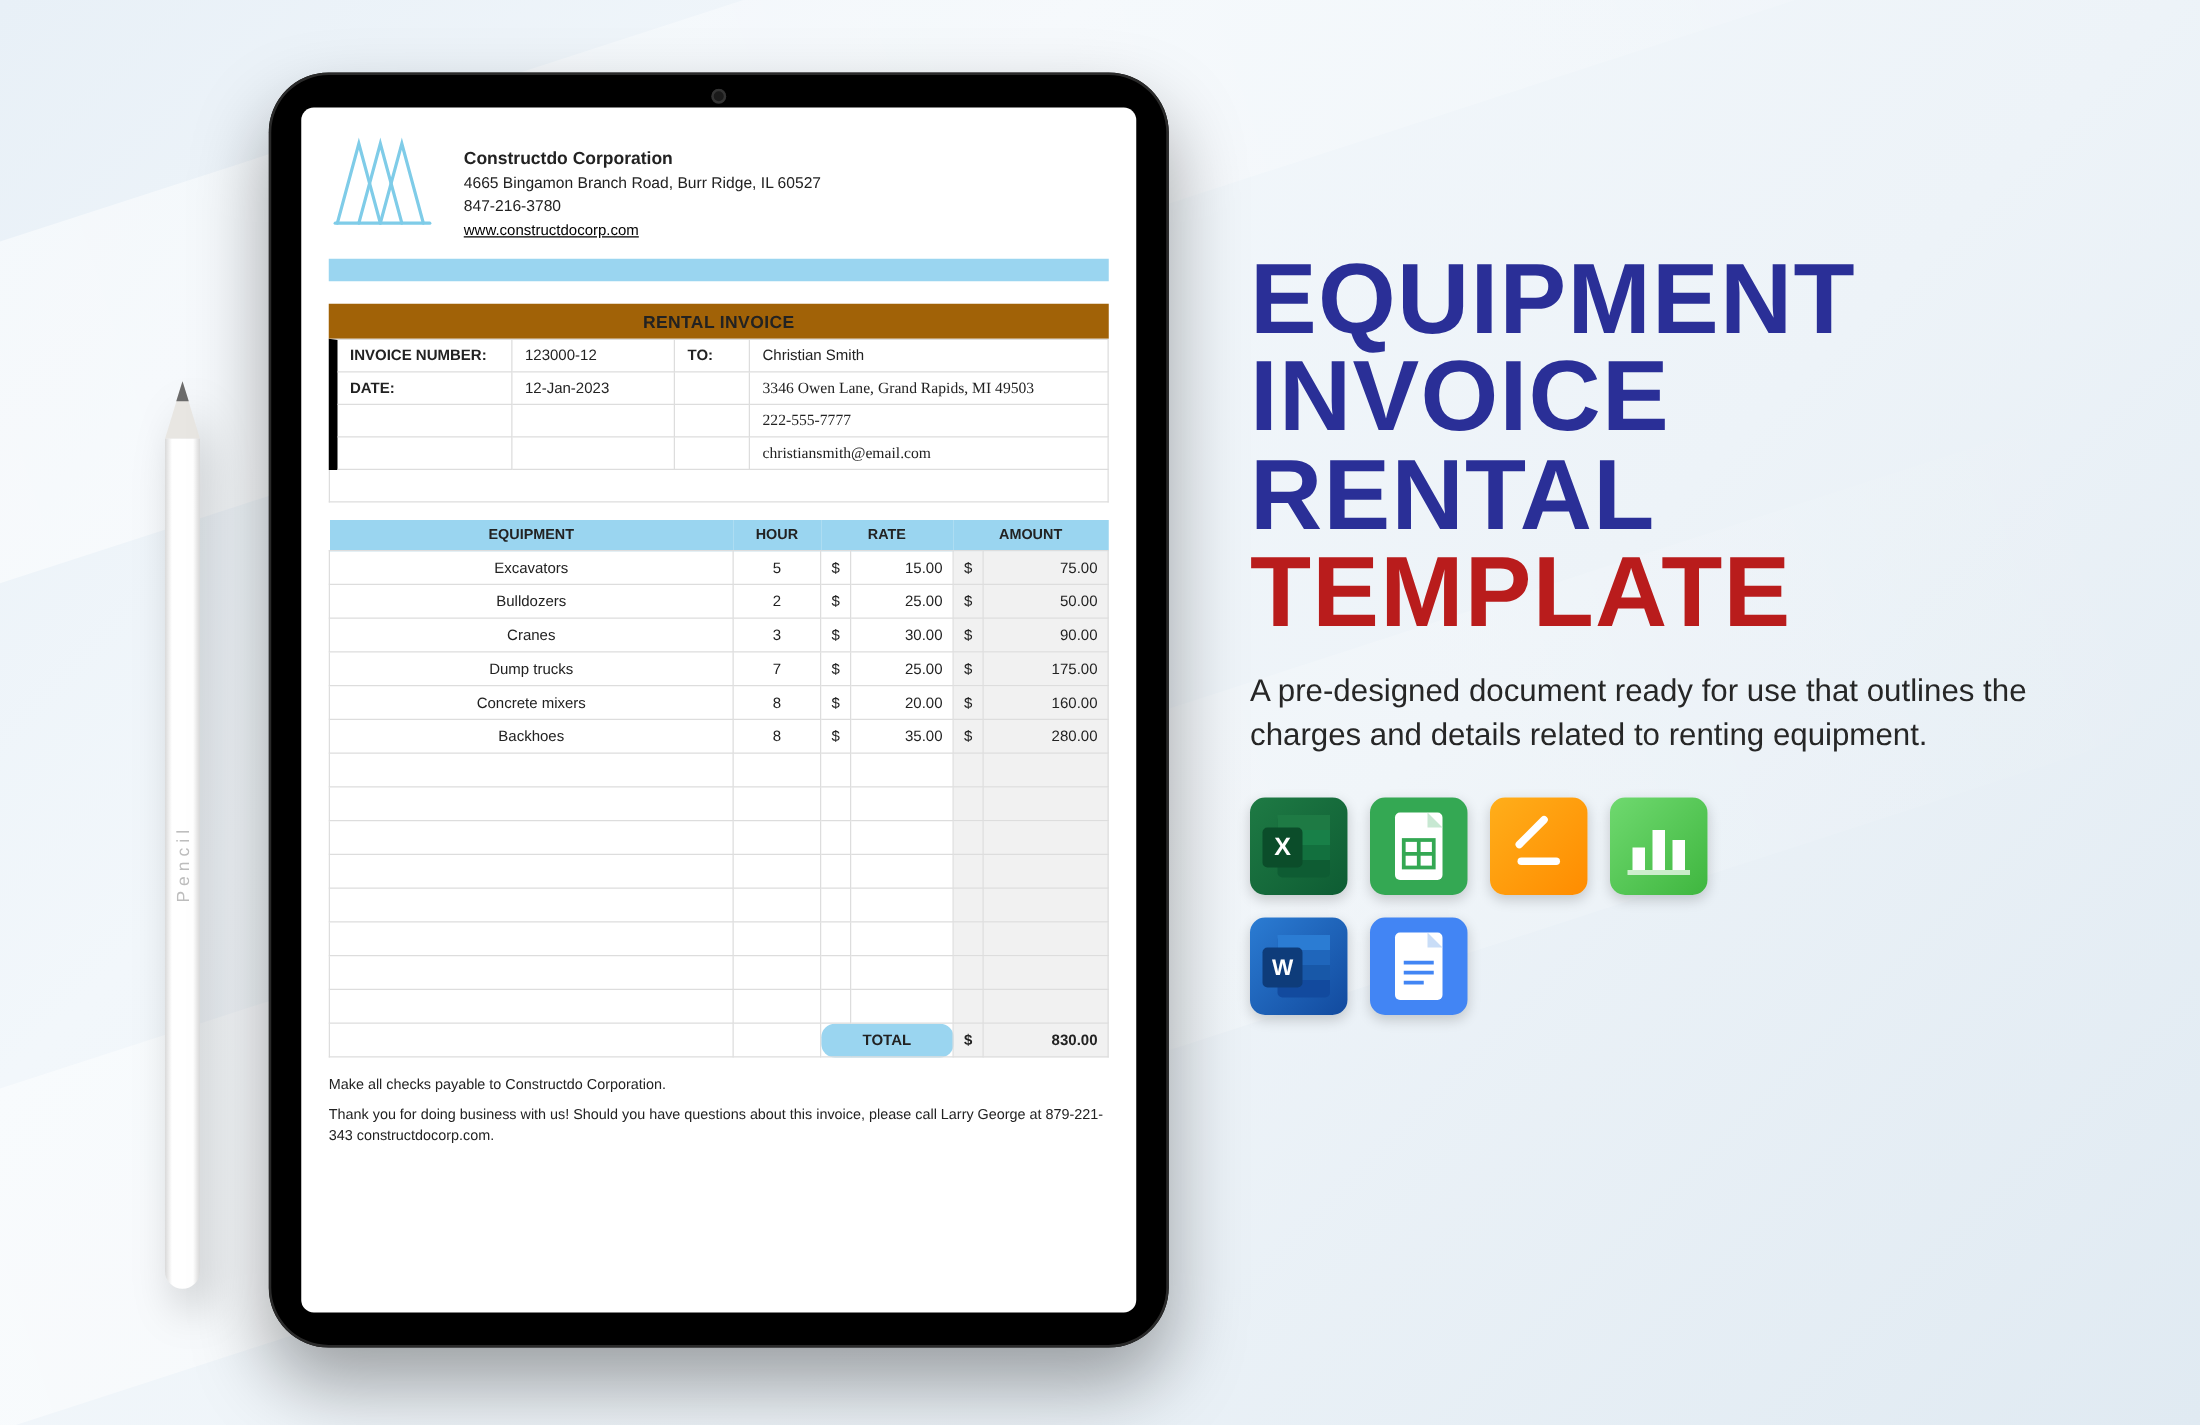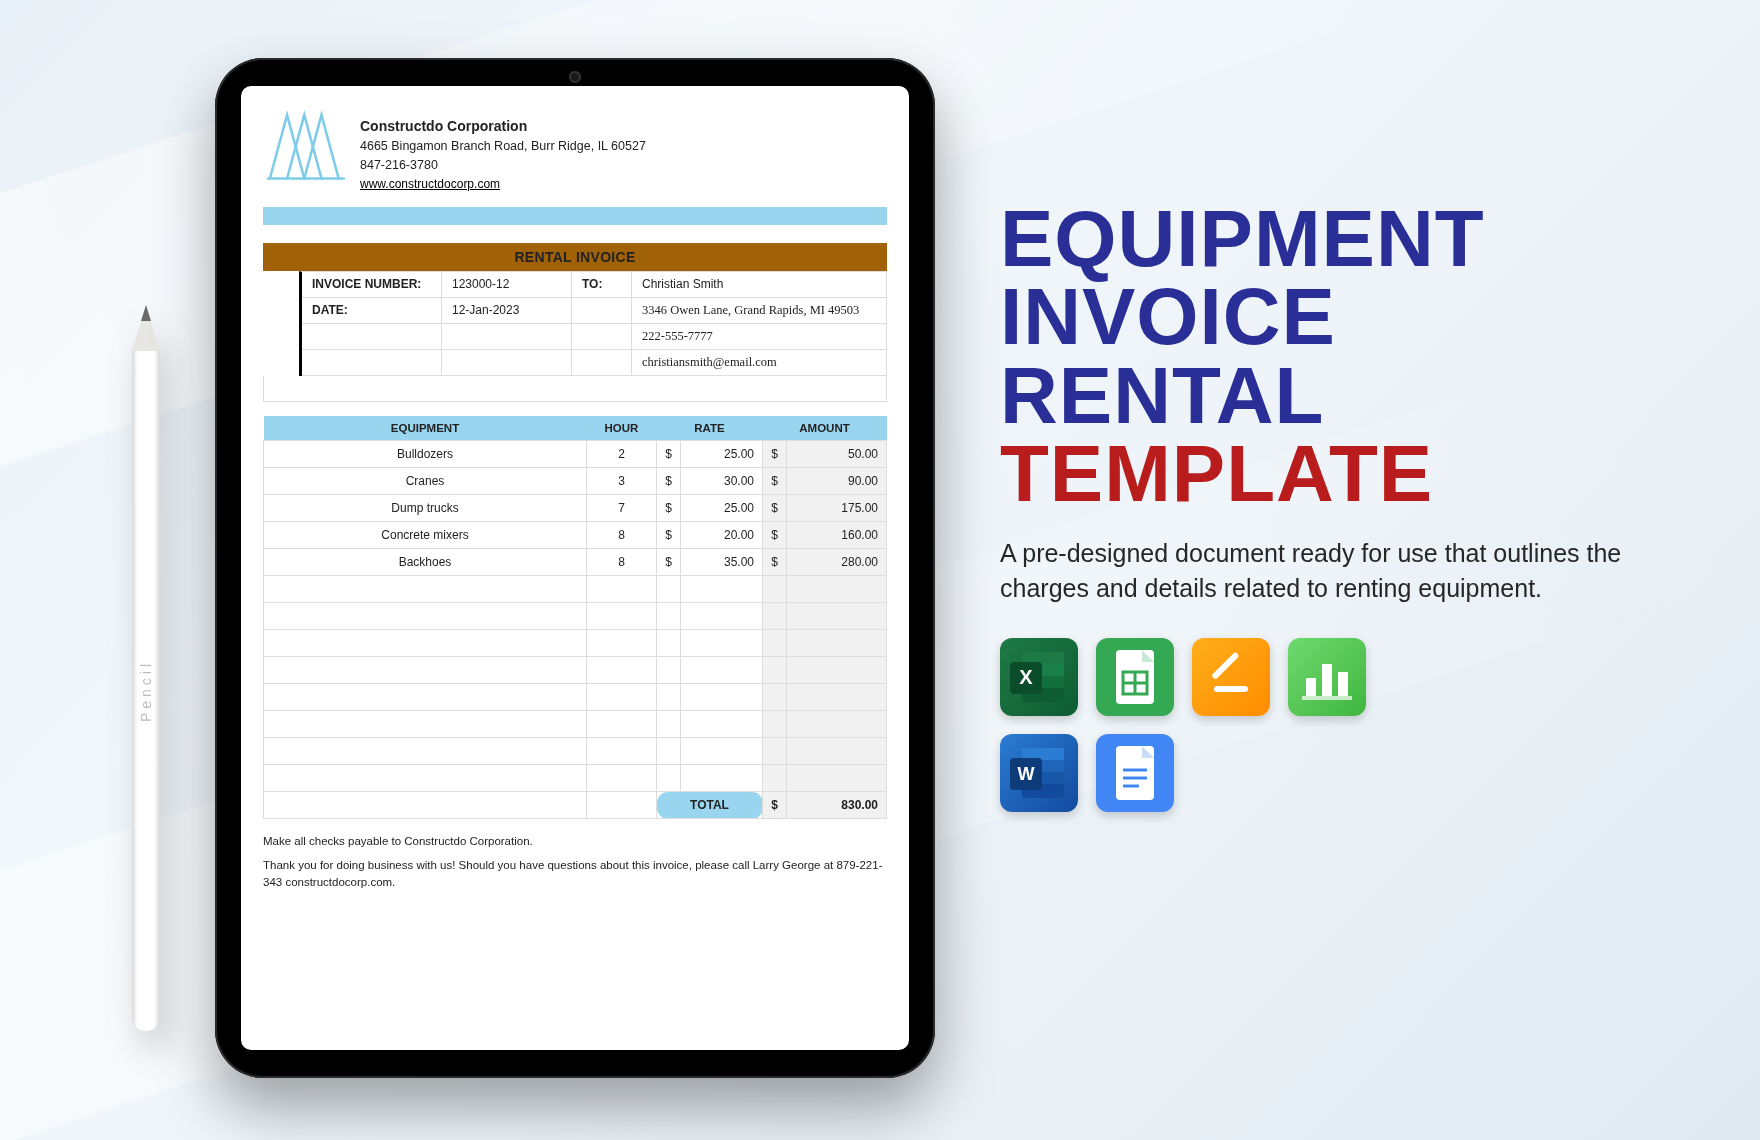--- a/index.html
+++ b/index.html
@@ -37,33 +37,33 @@
   .tablet { position:absolute; left:215px; top:58px; width:720px; height:1020px;
             background:#000; border-radius:48px; padding:28px 26px;
             box-shadow:0 30px 60px rgba(0,0,0,0.35), inset 0 0 0 2px #2a2a2a; z-index:3; }
   .camera { position:absolute; top:13px; left:50%; transform:translateX(-50%);
             width:12px; height:12px; background:#1a1a1a; border-radius:50%;
             box-shadow:inset 0 0 0 2px #333; }
   .screen { width:100%; height:100%; background:#fff; border-radius:10px;
             padding:22px 22px 18px; overflow:hidden; font-size:12.5px; color:#222; }
 
   
-  .ihdr { display:flex; gap:11px; margin-bottom:14px; }
+  .ihdr { display:flex; gap:22px; margin-bottom:14px; }
   .logo { width:86px; height:72px; }
   .cinfo { padding-top:8px; line-height:1.5; }
   .cname { font-weight:700; font-size:14px; }
   .clink { color:#000000; text-decoration:underline; font-size:12px; }
 
   .bluebar { height:18px; background:#9ad5f0; margin-bottom:18px; }
 
   .section-title { background:#a16207; text-align:center; font-weight:700;
                    font-size:14px; padding:6px 0; letter-spacing:0.3px; }
 
   .info-grid { display:grid; grid-template-columns:140px 130px 60px 1fr;
-               border-left:3px solid #000000; border-top:1px solid #ddd;margin-left:36px; }
+               border-left:7px solid #000000; border-top:1px solid #ddd; }
   .info-grid > div { border-right:1px solid #ddd; border-bottom:1px solid #ddd;
                      padding:5px 10px; font-size:12px; min-height:26px; }
   .info-grid .lab { font-weight:700; }
   .info-grid .serif { font-family:"Times New Roman",serif; font-size:12.5px; }
 
   .spacer-row { height:26px; border:1px solid #ddd; border-top:none; }
 
   .tbl { width:100%; border-collapse:collapse; margin-top:14px; }
   .tbl th { background:#9ad5f0; font-weight:700; font-size:11.5px; padding:6px 4px; text-align:center; }
   .tbl td { border:1px solid #ddd; font-size:12px; padding:4px 8px; height:27px; }
@@ -166,20 +166,28 @@
       <thead>
         <tr>
           <th>EQUIPMENT</th>
           <th>HOUR</th>
           <th colspan="2">RATE</th>
           <th colspan="2">AMOUNT</th>
         </tr>
       </thead>
       <tbody id="items-body">
           <tr>
+            <td class="eq">Excavators</td>
+            <td class="hr">5</td>
+            <td class="cur">$</td>
+            <td class="num">15.00</td>
+            <td class="cur-a">$</td>
+            <td class="amt">75.00</td>
+          </tr>
+          <tr>
             <td class="eq">Bulldozers</td>
             <td class="hr">2</td>
             <td class="cur">$</td>
             <td class="num">25.00</td>
             <td class="cur-a">$</td>
             <td class="amt">50.00</td>
           </tr>
           <tr>
             <td class="eq">Cranes</td>
             <td class="hr">3</td>

